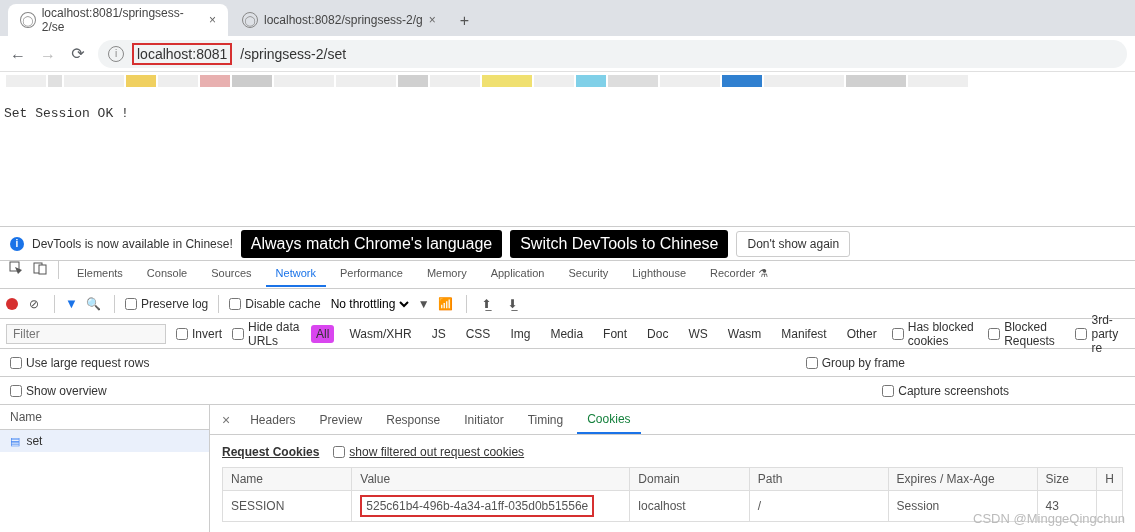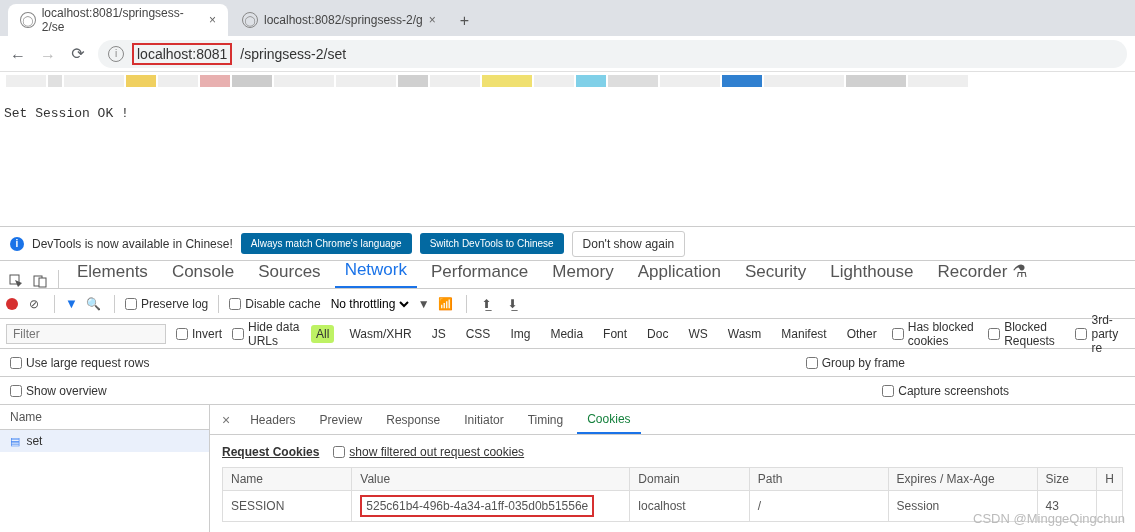--- a/index.html
+++ b/index.html
@@ -22,39 +22,39 @@
     
     .bookmark-bar { height: 24px; background: #fff; display: flex; gap: 2px; padding: 3px 6px; }
     .bm { height: 12px; flex-shrink: 0; }
     
     .page-content { padding: 10px 4px; font-family: "Courier New", monospace; font-size: 13px; height: 130px; }
     
     
     .devtools { border-top: 1px solid #ccc; display: flex; flex-direction: column; background: #fff; }
     .notice-bar { height: 34px; display: flex; align-items: center; padding: 0 10px; gap: 8px; font-size: 12px; border-bottom: 1px solid #ccc; }
     .notice-icon { width: 14px; height: 14px; border-radius: 50%; background: #1a73e8; color: #fff; display: flex; align-items: center; justify-content: center; font-size: 10px; font-weight: bold; }
-    .btn-blue { background: #0369a1; color: #fff; border: none; padding: 5px 10px; border-radius: 3px; font-size: 10px; }
+    .btn-blue { background: #000000; color: #fff; border: none; padding: 5px 10px; border-radius: 3px; font-size: 16px; }
     .btn-plain { background: #fff; color: #333; border: 1px solid #ccc; padding: 5px 10px; border-radius: 3px; font-size: 12px; }
     
-    .dt-tabs { height: 28px; display: flex; align-items: flex-end; border-bottom: 1px solid #ccc; padding: 0 6px; gap: 4px; font-size: 17px; color: #555; }
+    .dt-tabs { height: 28px; display: flex; align-items: flex-start; border-bottom: 1px solid #ccc; padding: 0 6px; gap: 4px; font-size: 11px; color: #555; }
     .dt-tab { padding: 6px 10px; }
     .dt-tab.active { color: #1a73e8; border-bottom: 2px solid #1a73e8; }
     .dt-icon { display: flex; align-items: center; justify-content: center; width: 20px; color: #555; }
     
     .net-toolbar { height: 30px; display: flex; align-items: center; border-bottom: 1px solid #ccc; padding: 0 6px; gap: 6px; font-size: 12px; color: #333; }
     .rec-dot { width: 12px; height: 12px; border-radius: 50%; background: #d63030; }
     .tb-sep { width: 1px; height: 18px; background: #ccc; margin: 0 4px; }
     .filter-icon { color: #1a73e8; font-size: 13px; }
     .checkbox-item { display: flex; align-items: center; gap: 4px; }
     .select-throttle { border: none; background: transparent; font-size: 12px; }
     
     .filter-bar { height: 30px; display: flex; align-items: center; border-bottom: 1px solid #ccc; padding: 0 6px; gap: 10px; font-size: 12px; }
     .filter-input { width: 160px; border: 1px solid #ccc; padding: 2px 6px; font-size: 12px; background: #f8f8f8; }
     .ftype { padding: 2px 5px; cursor: pointer; }
-    .ftype.active { background: #bef264; border-radius: 3px; }
+    .ftype.active { background: #d946ef; border-radius: 3px; }
     
     .options-row { height: 28px; display: flex; align-items: center; border-bottom: 1px solid #ccc; padding: 0 10px; font-size: 12px; justify-content: space-between; }
     
     .dt-body { display: flex; flex: 1; height: 100px; }
     .dt-sidebar { width: 210px; border-right: 1px solid #ccc; }
     .dt-sidebar .head { padding: 5px 10px; border-bottom: 1px solid #ccc; color: #555; }
     .dt-sidebar .item { padding: 4px 10px; background: #eaf0fb; display: flex; align-items: center; gap: 6px; }
     .file-ico { color: #4285f4; font-size: 11px; }
     
     .dt-main { flex: 1; display: flex; flex-direction: column; }

